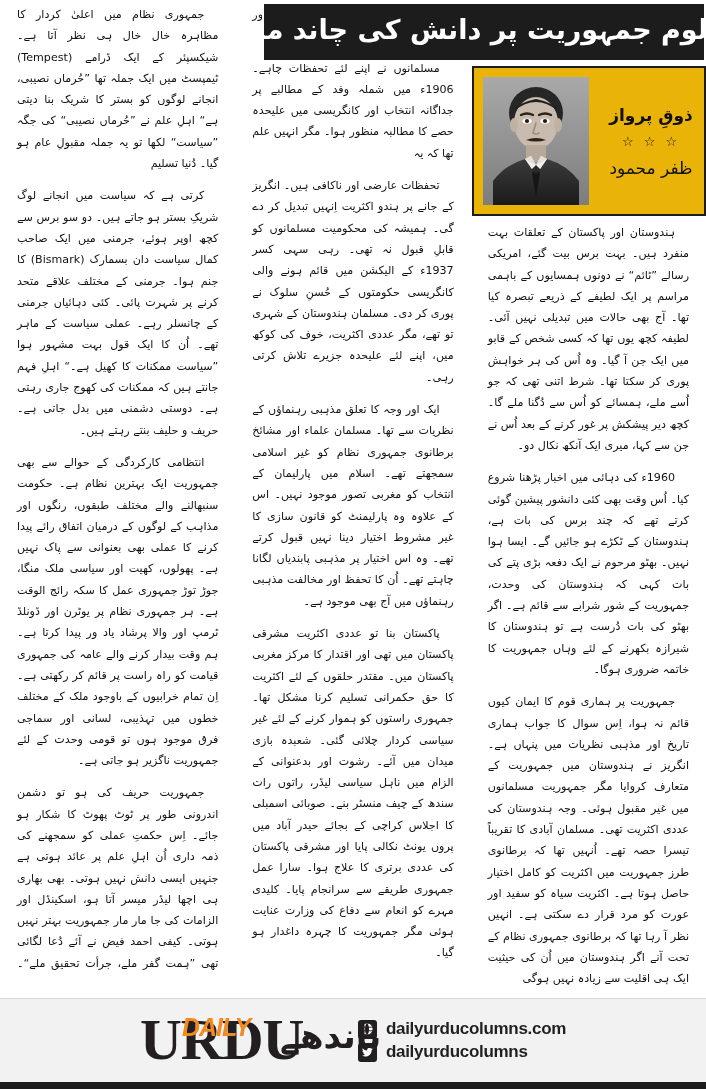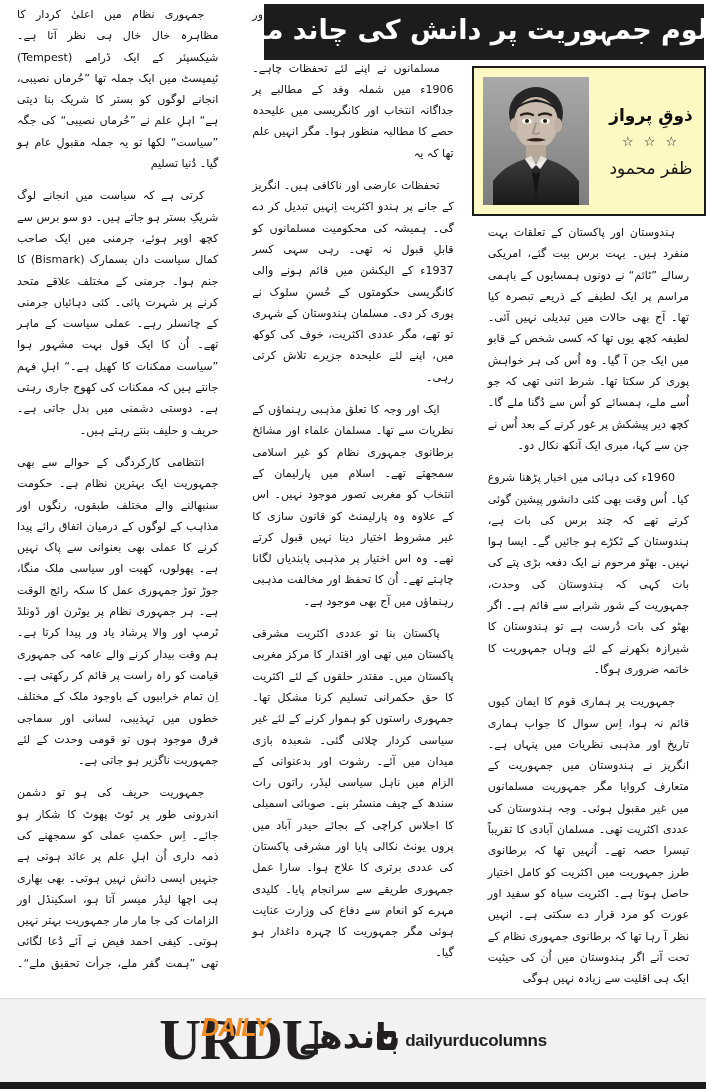--- a/index.html
+++ b/index.html
@@ -55,21 +55,21 @@
     position: absolute;
     top: 66px;
     right: 0;
     width: 234px;
     height: 150px;
     border: 2px solid #1c1c1c;
     box-sizing: border-box;
     display: flex;
     flex-direction: row-reverse;
     align-items: center;
-    background: #fef9c3;
+    background: #eab308;
   }
   .byline-meta {
     flex: 1;
     display: flex;
     flex-direction: column;
     align-items: center;
     justify-content: center;
     gap: 9px;
     direction: rtl;
   }
@@ -334,20 +334,31 @@
     <div class="footer-inner">
 
       <div class="logo">
         <div class="logo-urdu">URDU</div>
         <div class="logo-daily">DAILY</div>
         <div class="logo-kalmz">باندھے</div>
       </div>
 
       <div class="social">
 
+        <div class="social-row">
+          <span class="social-icon">
+            <svg width="14" height="14" viewBox="0 0 14 14" aria-hidden="true">
+              <circle cx="7" cy="7" r="6.1" fill="#ffffff"></circle>
+              <path d="M7 0.9 C4.3 3 4.3 11 7 13.1 C9.7 11 9.7 3 7 0.9 Z" fill="#231f20"></path>
+              <path d="M1 5.2 H13 M1 8.8 H13" stroke="#231f20" stroke-width="0.9"></path>
+              <circle cx="7" cy="7" r="6.1" fill="none" stroke="#231f20" stroke-width="1"></circle>
+            </svg>
+          </span>
+          <span class="social-text">dailyurducolumns.com</span>
+        </div>
 
 
         <div class="social-row">
           <span class="social-icon">
             <svg width="14" height="14" viewBox="0 0 14 14" aria-hidden="true">
               <path d="M12.6 3.7 c-0.4 0.2 -0.9 0.3 -1.3 0.4 c0.5 -0.3 0.8 -0.7 1 -1.2 c-0.4 0.3 -0.9 0.5 -1.4 0.6 c-0.4 -0.4 -1 -0.7 -1.6 -0.7 c-1.2 0 -2.2 1 -2.2 2.2 c0 0.2 0 0.3 0.1 0.5 C5.4 5.4 3.8 4.6 2.7 3.2 c-0.2 0.3 -0.3 0.7 -0.3 1.1 c0 0.8 0.4 1.4 1 1.8 c-0.4 0 -0.7 -0.1 -1 -0.3 v0 c0 1.1 0.8 2 1.8 2.2 c-0.2 0.1 -0.4 0.1 -0.6 0.1 c-0.1 0 -0.3 0 -0.4 0 c0.3 0.9 1.1 1.5 2.1 1.5 c-0.8 0.6 -1.7 1 -2.8 1 c-0.2 0 -0.4 0 -0.5 0 c1 0.6 2.2 1 3.4 1 c4.1 0 6.3 -3.4 6.3 -6.3 v-0.3 c0.4 -0.3 0.8 -0.7 1.1 -1.1 Z" fill="#ffffff"></path>
             </svg>
           </span>
           <span class="social-text">dailyurducolumns</span>
         </div>

